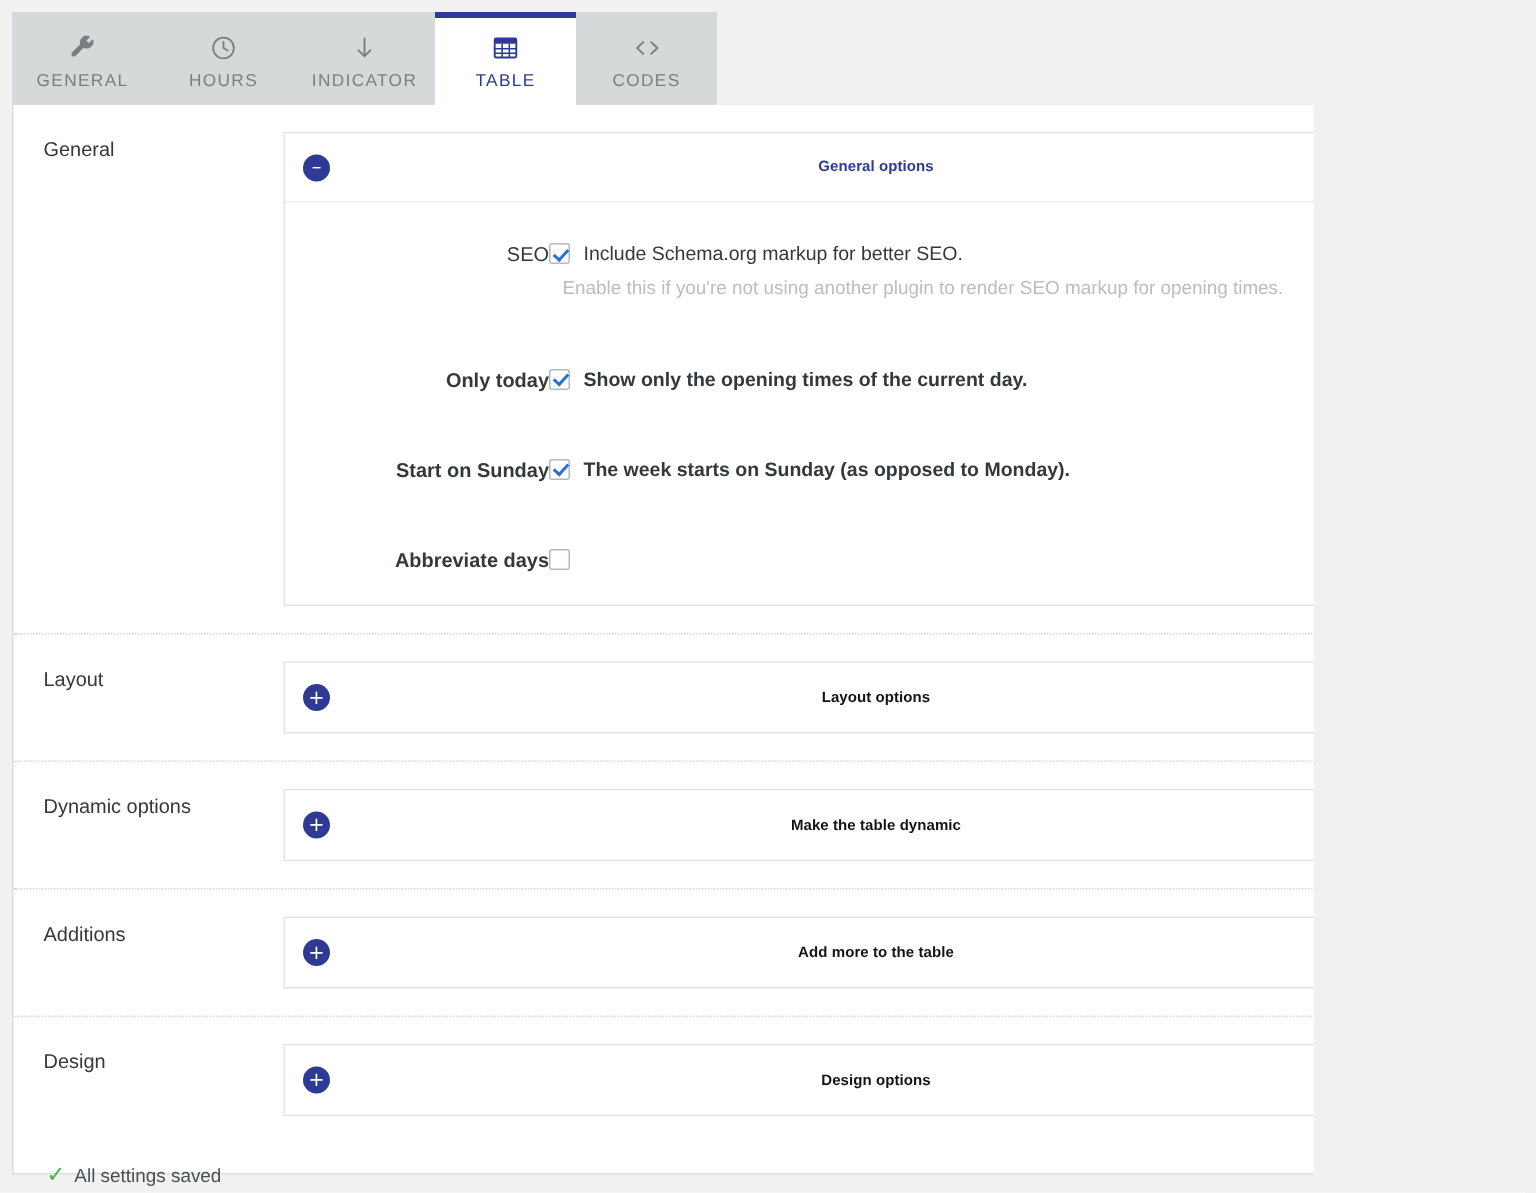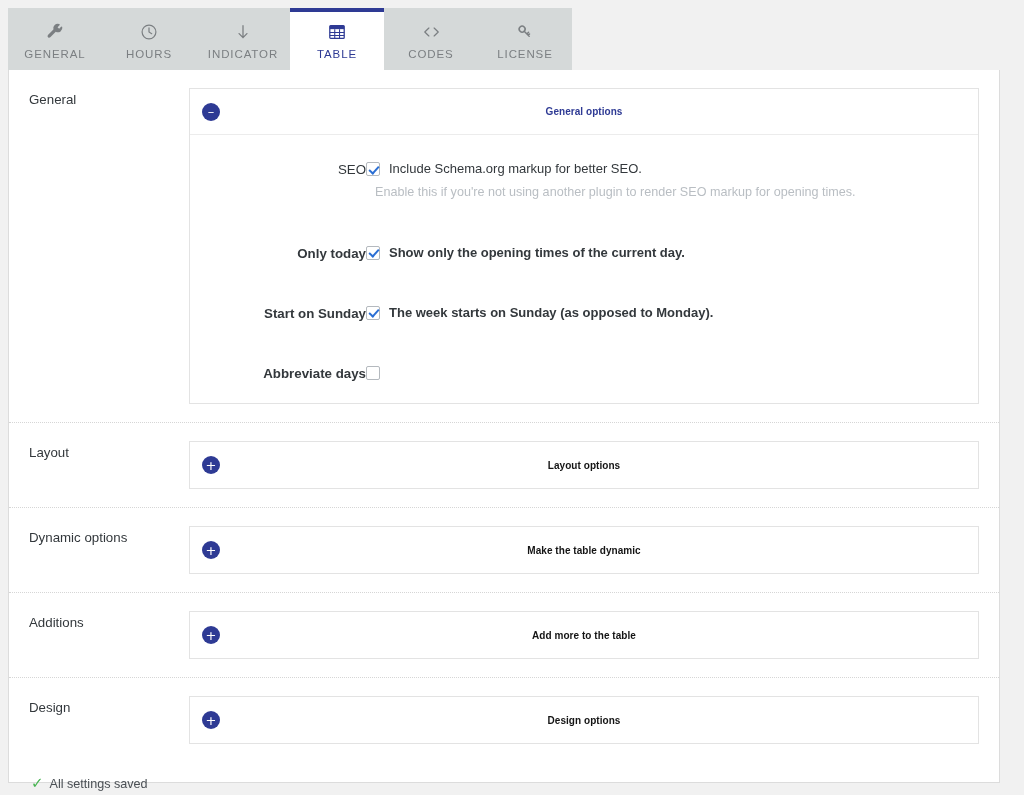--- a/index.html
+++ b/index.html
@@ -7,21 +7,21 @@
   html, body {
     width: 1024px;
     height: 795px;
     background: #f1f1f1;
     font-family: "Liberation Sans", sans-serif;
     -webkit-font-smoothing: antialiased;
   }
 
   #app {
     position: relative;
-    width: 1024px;
+    width: 876px;
     height: 795px;
     background: #f1f1f1;
     overflow: hidden;
   }
 
   
   .tabbar {
     position: absolute;
     left: 8px;
     top: 8px;
@@ -272,31 +272,20 @@
         </span>
         <span class="tab-label">TABLE</span>
       </div>
       <div class="tab">
         <span class="tab-icon">
           <svg width="19" height="18" viewBox="0 0 26 24">
             <path d="M9.4 6.6 3.8 12l5.6 5.4M16.6 6.6 22.2 12l-5.6 5.4" fill="none" stroke="#7b7f82" stroke-width="1.7" stroke-linecap="round" stroke-linejoin="round"></path>
           </svg>
         </span>
         <span class="tab-label">CODES</span>
-      </div>
-      <div class="tab">
-        <span class="tab-icon">
-          <svg width="18" height="18" viewBox="0 0 24 24">
-            <g transform="rotate(-45 12 12)">
-              <circle cx="12" cy="6.6" r="3.9" fill="none" stroke="#7b7f82" stroke-width="2"></circle>
-              <path d="M12 10.5v9.4M12 15.6h3.1M12 18.1h2.4" stroke="#7b7f82" stroke-width="2" stroke-linecap="round"></path>
-            </g>
-          </svg>
-        </span>
-        <span class="tab-label">LICENSE</span>
       </div>
     </div>
 
   <div class="panel">
     <div class="rows" id="rows">
         <div class="settings-row">
           <div class="row-label">General</div>
           <div class="row-body">
             <div class="card open">
               <div class="card-head">

